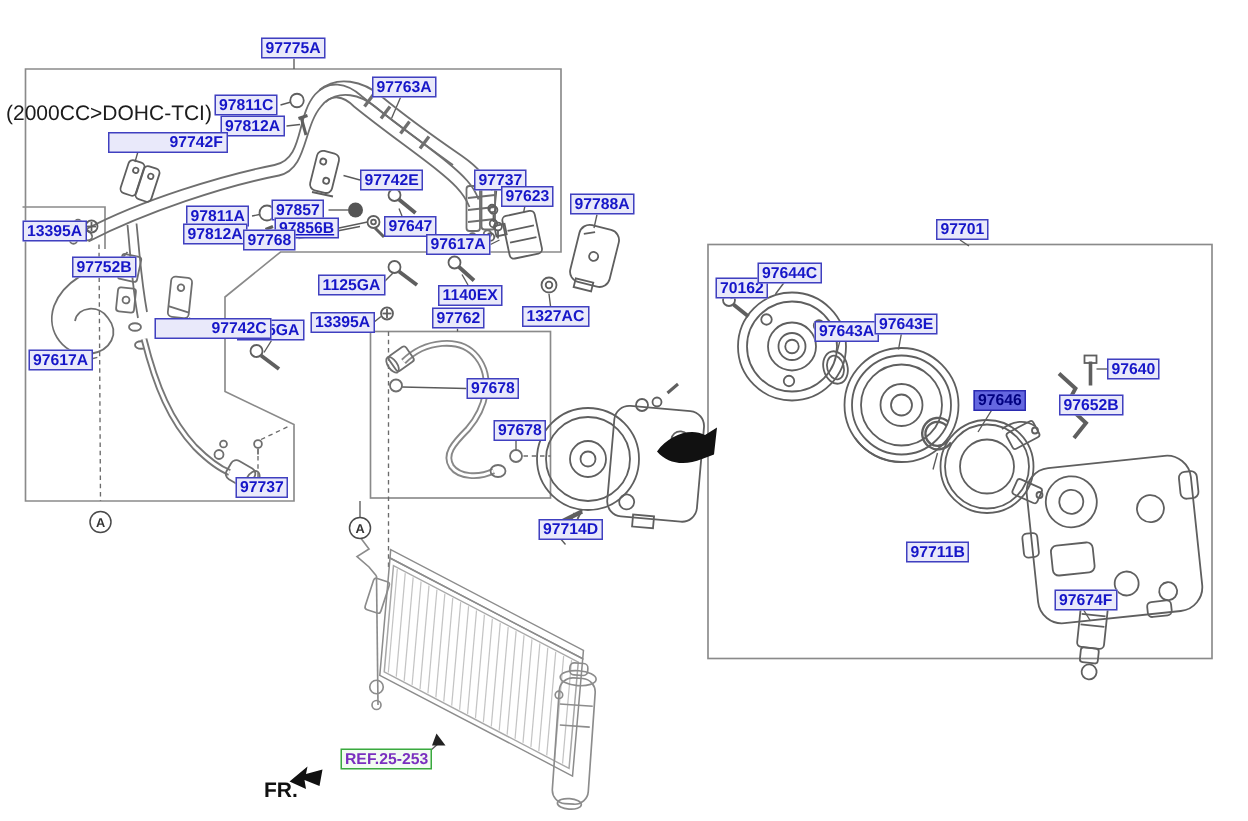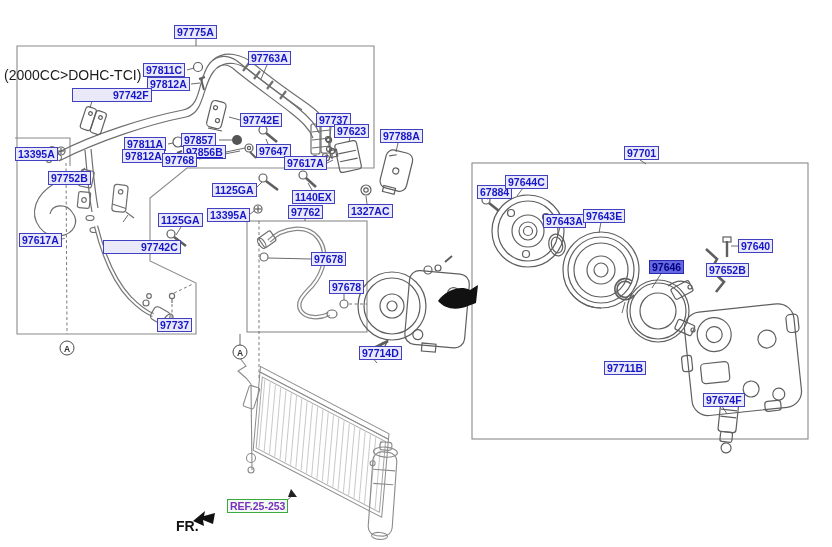--- a/index.html
+++ b/index.html
@@ -379,29 +379,29 @@
       <div class="part-label" style="left: 183px; top: 145px; text-decoration: underline;">97856B</div>
       <div class="part-label" style="left: 162px; top: 153px;">97768</div>
       <div class="part-label" style="left: 256px; top: 144px;">97647</div>
       <div class="part-label" style="left: 284px; top: 156px;">97617A</div>
       <div class="part-label" style="left: 212px; top: 183px;">1125GA</div>
       <div class="part-label" style="left: 292px; top: 190px;">1140EX</div>
       <div class="part-label" style="left: 348px; top: 204px;">1327AC</div>
       <div class="part-label" style="left: 288px; top: 205px;">97762</div>
       <div class="part-label" style="left: 158px; top: 213px;">1125GA</div>
       <div class="part-label" style="left: 207px; top: 208px;">13395A</div>
-      <div class="part-label" style="left: 103px; top: 240px; padding-left: 37px;">97742C</div>
+      <div class="part-label" style="left: 103px; top: 212px; padding-left: 37px;">97742C</div>
       <div class="part-label" style="left: 48px; top: 171px;">97752B</div>
       <div class="part-label" style="left: 19px; top: 233px;">97617A</div>
       <div class="part-label" style="left: 157px; top: 318px;">97737</div>
       <div class="part-label" style="left: 311px; top: 252px;">97678</div>
       <div class="part-label" style="left: 329px; top: 280px;">97678</div>
       <div class="part-label" style="left: 359px; top: 346px;">97714D</div>
       <div class="part-label" style="left: 624px; top: 146px;">97701</div>
-      <div class="part-label" style="left: 477px; top: 185px;">67884</div>
+      <div class="part-label" style="left: 477px; top: 185px;">70162</div>
       <div class="part-label" style="left: 505px; top: 175px; text-align: right;">97644C</div>
       <div class="part-label" style="left: 543px; top: 214px;">97643A</div>
       <div class="part-label" style="left: 583px; top: 209px;">97643E</div>
       <div class="part-label" style="left: 604px; top: 313px; margin-top: 48px;">97711B</div>
       <div class="part-label highlight" style="left: 649px; top: 260px;">97646</div>
       <div class="part-label" style="left: 738px; top: 239px;">97640</div>
       <div class="part-label" style="left: 706px; top: 263px;">97652B</div>
       <div class="part-label" style="left: 703px; top: 393px;">97674F</div>
       <div class="part-label ref" style="left: 227px; top: 499px;">REF.25-253</div>
       <div class="section-marker" style="left: 67px; top: 348px;">A</div>

